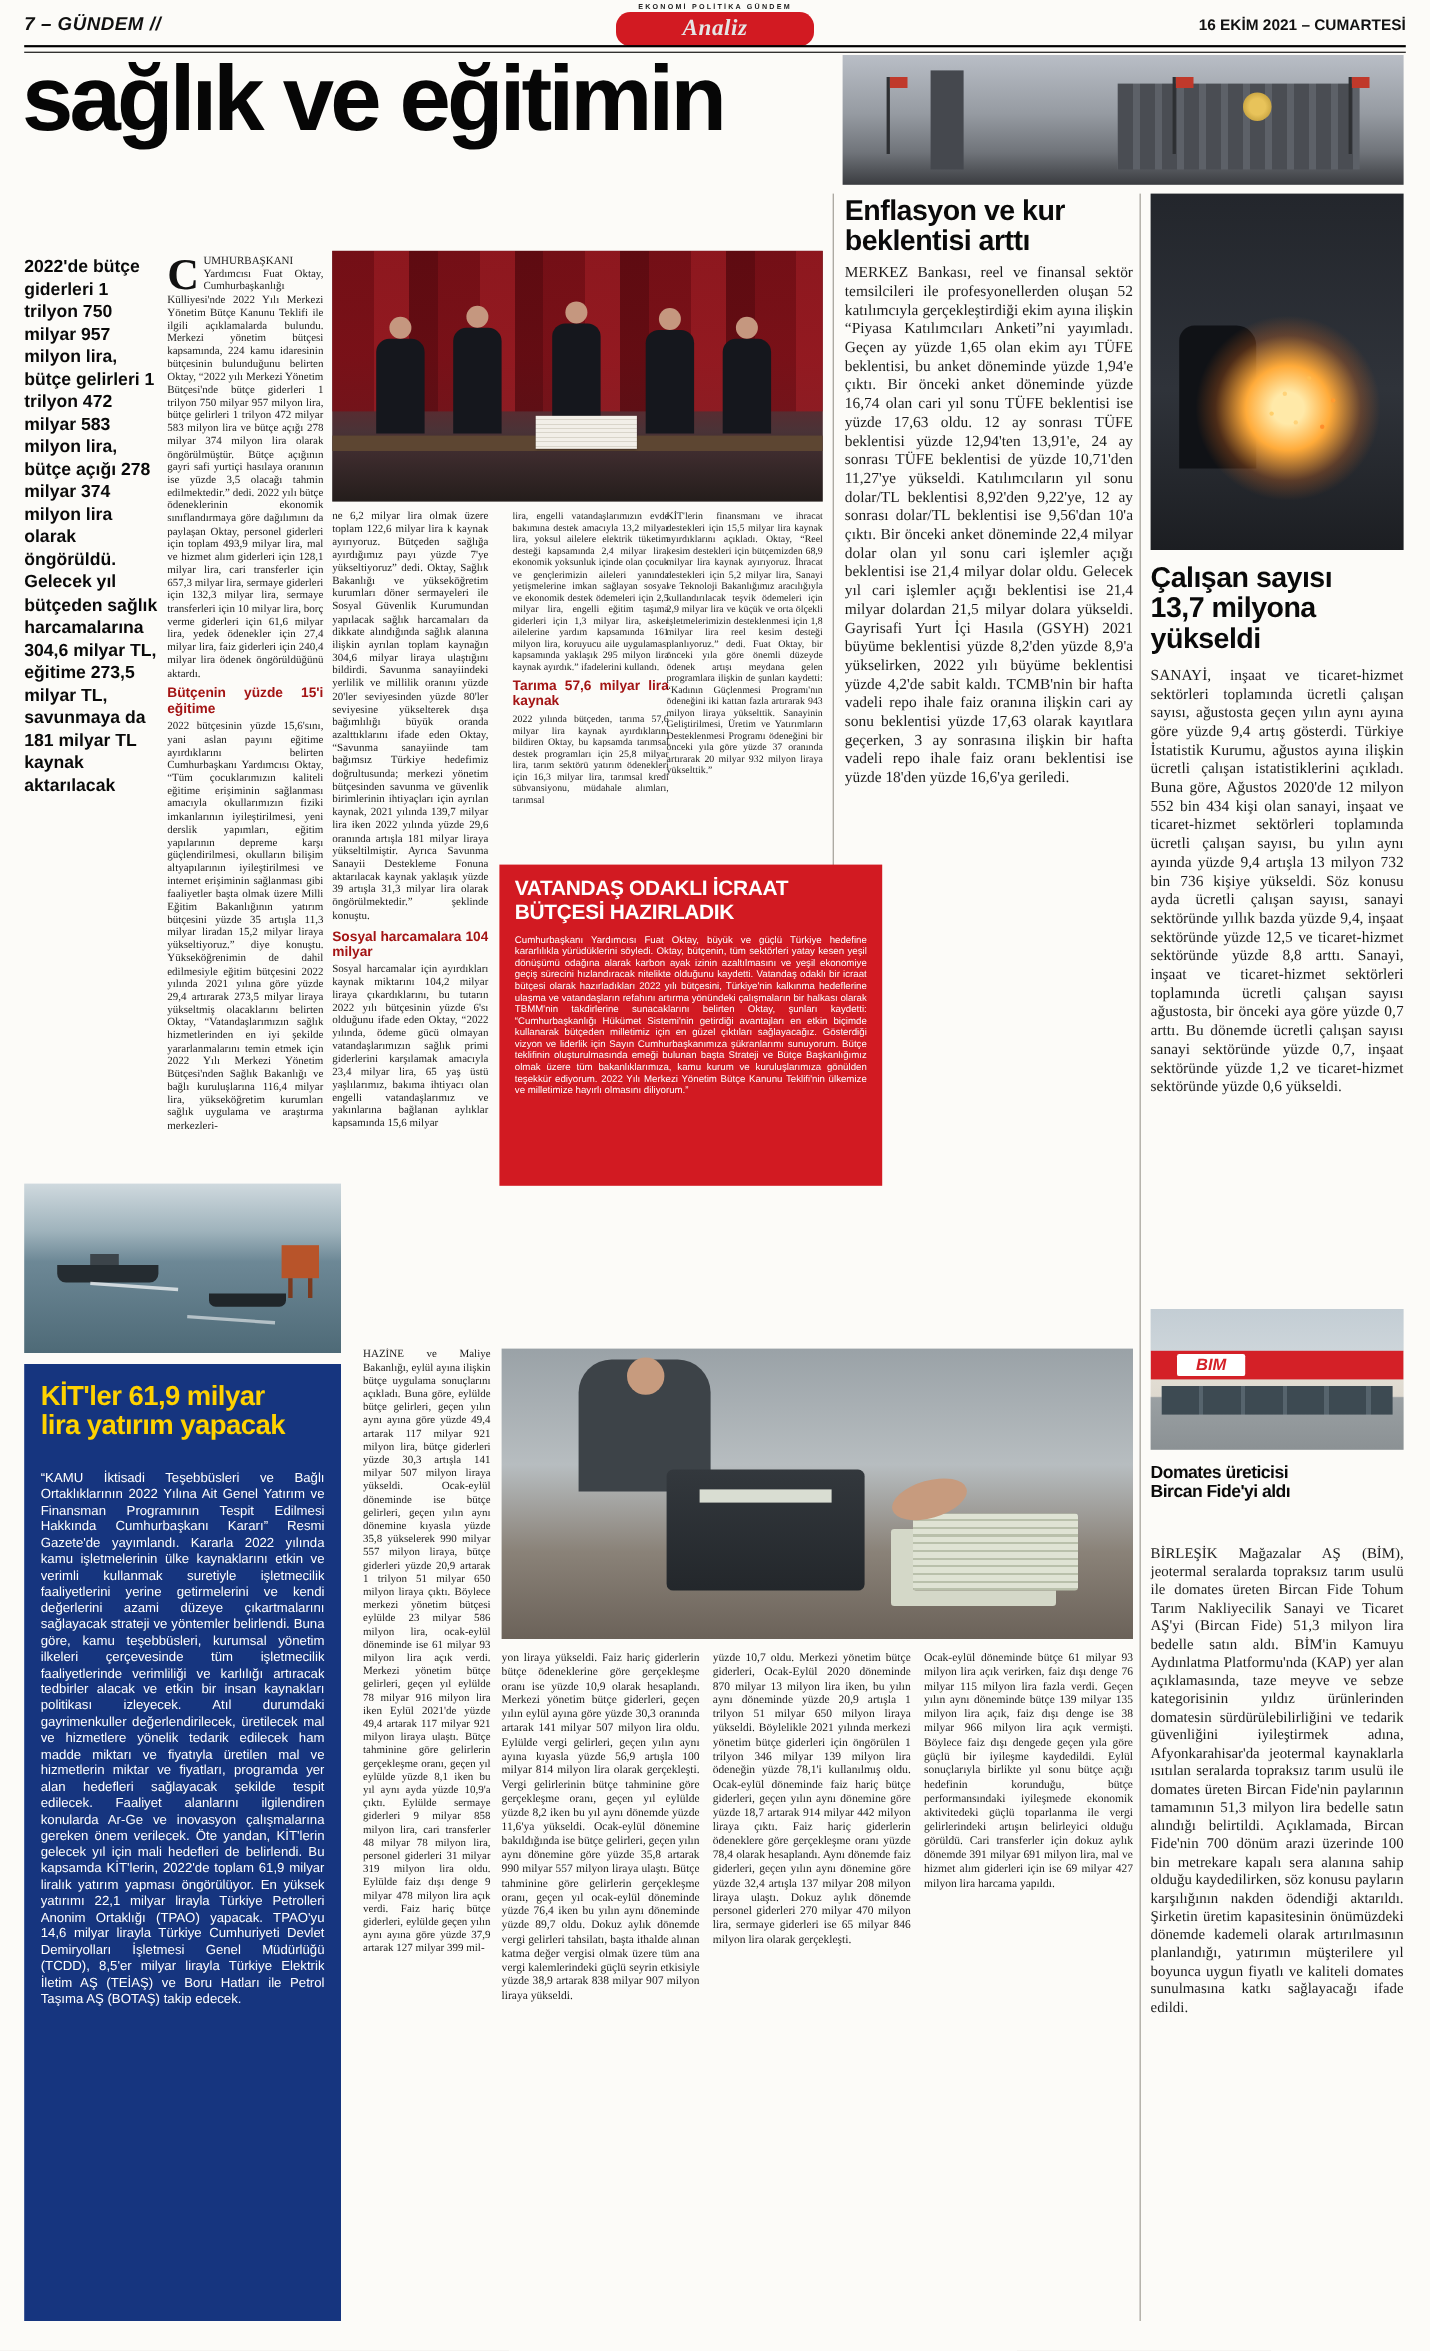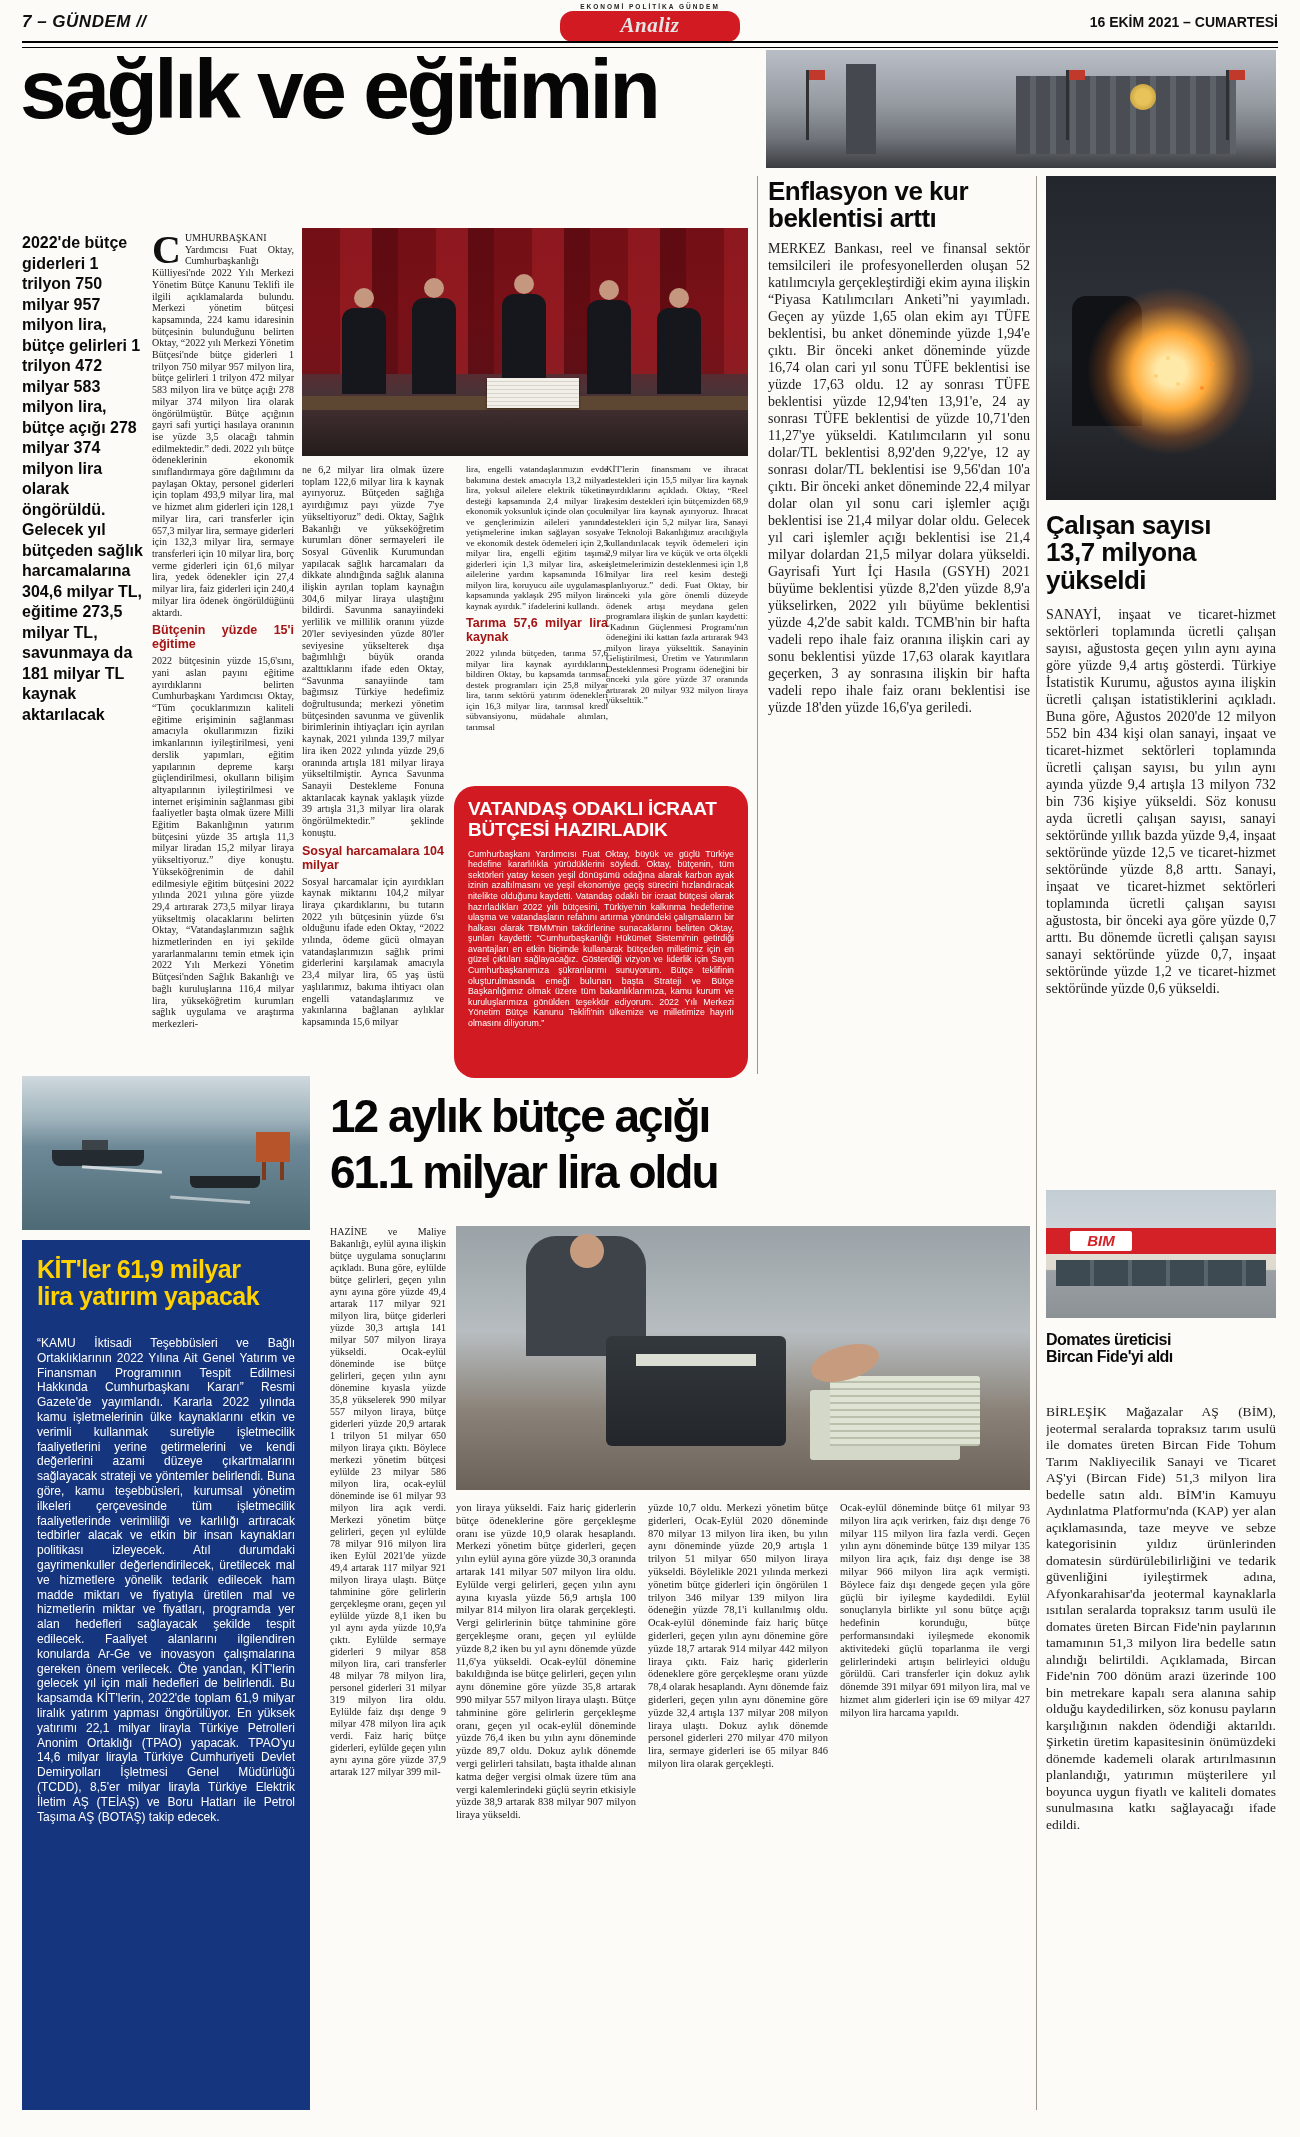--- a/index.html
+++ b/index.html
@@ -20,21 +20,21 @@
   
   .col{position:absolute;overflow:hidden;font:10px/11.7px "Liberation Serif",serif;color:#1a1a1a;text-align:justify;}
   .col p{margin:0 0 4px;}
   .col.small{font-size:9px;line-height:10.5px;}
   .dropcap{float:left;font:bold 40px/33px "Liberation Serif",serif;padding:1px 4px 0 0;color:#111;}
   .subhead{font:bold 12.5px/14px "Liberation Sans",sans-serif;color:#a31414;margin:5px 0 4px;}
   
   .r-head{position:absolute;font:bold 26px/1.05 "Liberation Sans",sans-serif;letter-spacing:-.5px;color:#0a0a0a;}
   .r-body{position:absolute;overflow:hidden;font:13.5px/16.5px "Liberation Serif",serif;color:#1c1c1c;text-align:justify;}
   
-  .red-box{position:absolute;left:454px;top:786px;width:294px;height:292px;background:#d21a22;box-sizing:border-box;padding:12px 14px;border-radius:21px;}
+  .red-box{position:absolute;left:454px;top:786px;width:348px;height:292px;background:#d21a22;box-sizing:border-box;padding:12px 14px;}
   .red-box .title{font:800 19px/1.12 "Liberation Sans",sans-serif;color:#fff;letter-spacing:-.3px;}
   .red-box .body{margin-top:8px;font:8.8px/10.6px "Liberation Sans",sans-serif;color:#fff;text-align:justify;overflow:hidden;max-height:210px;}
   
   .headline2{position:absolute;left:330px;top:1088px;width:430px;font:bold 46px/1.22 "Liberation Sans",sans-serif;letter-spacing:-2px;color:#060606;}
   .b-col{position:absolute;overflow:hidden;font:10px/12px "Liberation Serif",serif;color:#1a1a1a;text-align:justify;}
   .b-col.wide{font:10.5px/12.8px "Liberation Serif",serif;}
   
   .kit-box{position:absolute;left:22px;top:1240px;width:288px;height:870px;background:#16357f;box-sizing:border-box;padding:16px 15px;}
   .kit-box .title{font:800 25px/1.08 "Liberation Sans",sans-serif;color:#ffd200;letter-spacing:-.5px;}
   .kit-box .body{margin-top:26px;font:12px/14.8px "Liberation Sans",sans-serif;color:#ffffff;text-align:justify;overflow:hidden;max-height:740px;}
@@ -177,24 +177,20 @@
     <div class="band"></div>
     <div class="sign">BIM</div>
     <div class="glass"></div>
   </div>
   <div class="r-head" style="left:1046px;top:1332px;width:230px;font-size:16px;">
     <div>Domates üreticisi</div>
     <div>Bircan Fide'yi aldı</div>
   </div>
   <div class="r-body" style="left:1046px;top:1404px;width:230px;height:706px;font-size:13.5px;line-height:16.5px;">BİRLEŞİK Mağazalar AŞ (BİM), jeotermal seralarda topraksız tarım usulü ile domates üreten Bircan Fide Tohum Tarım Nakliyecilik Sanayi ve Ticaret AŞ'yi (Bircan Fide) 51,3 milyon lira bedelle satın aldı. BİM'in Kamuyu Aydınlatma Platformu'nda (KAP) yer alan açıklamasında, taze meyve ve sebze kategorisinin yıldız ürünlerinden domatesin sürdürülebilirliğini ve tedarik güvenliğini iyileştirmek adına, Afyonkarahisar'da jeotermal kaynaklarla ısıtılan seralarda topraksız tarım usulü ile domates üreten Bircan Fide'nin paylarının tamamının 51,3 milyon lira bedelle satın alındığı belirtildi. Açıklamada, Bircan Fide'nin 700 dönüm arazi üzerinde 100 bin metrekare kapalı sera alanına sahip olduğu kaydedilirken, söz konusu payların karşılığının nakden ödendiği aktarıldı. Şirketin üretim kapasitesinin önümüzdeki dönemde kademeli olarak artırılmasının planlandığı, yatırımın müşterilere yıl boyunca uygun fiyatlı ve kaliteli domates sunulmasına katkı sağlayacağı ifade edildi.</div>
 
-  <div class="headline2">
-    <div>12 aylık bütçe açığı</div>
-    <div>61.1 milyar lira oldu</div>
-  </div>
 
   <div class="photo ph-money">
     <div class="person"></div>
     <div class="machine"></div>
     <div class="slot"></div>
     <div class="bills"></div>
     <div class="hand"></div>
   </div>
 
   <div class="b-col" style="left:330px;top:1226px;width:116px;height:884px;">HAZİNE ve Maliye Bakanlığı, eylül ayına ilişkin bütçe uygulama sonuçlarını açıkladı. Buna göre, eylülde bütçe gelirleri, geçen yılın aynı ayına göre yüzde 49,4 artarak 117 milyar 921 milyon lira, bütçe giderleri yüzde 30,3 artışla 141 milyar 507 milyon liraya yükseldi. Ocak-eylül döneminde ise bütçe gelirleri, geçen yılın aynı dönemine kıyasla yüzde 35,8 yükselerek 990 milyar 557 milyon liraya, bütçe giderleri yüzde 20,9 artarak 1 trilyon 51 milyar 650 milyon liraya çıktı. Böylece merkezi yönetim bütçesi eylülde 23 milyar 586 milyon lira, ocak-eylül döneminde ise 61 milyar 93 milyon lira açık verdi. Merkezi yönetim bütçe gelirleri, geçen yıl eylülde 78 milyar 916 milyon lira iken Eylül 2021'de yüzde 49,4 artarak 117 milyar 921 milyon liraya ulaştı. Bütçe tahminine göre gelirlerin gerçekleşme oranı, geçen yıl eylülde yüzde 8,1 iken bu yıl aynı ayda yüzde 10,9'a çıktı. Eylülde sermaye giderleri 9 milyar 858 milyon lira, cari transferler 48 milyar 78 milyon lira, personel giderleri 31 milyar 319 milyon lira oldu. Eylülde faiz dışı denge 9 milyar 478 milyon lira açık verdi. Faiz hariç bütçe giderleri, eylülde geçen yılın aynı ayına göre yüzde 37,9 artarak 127 milyar 399 mil-</div>

